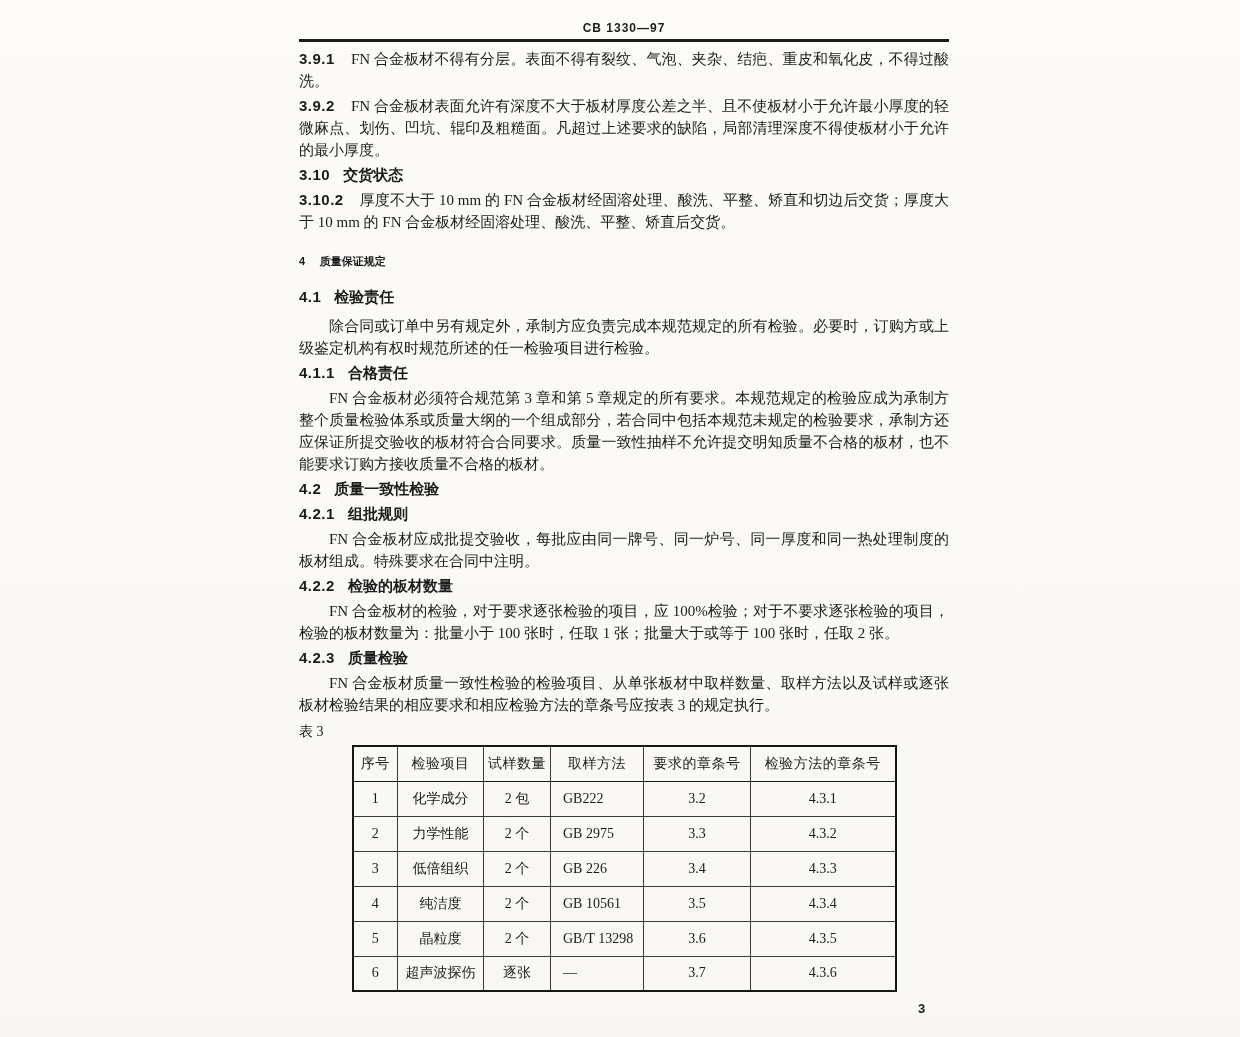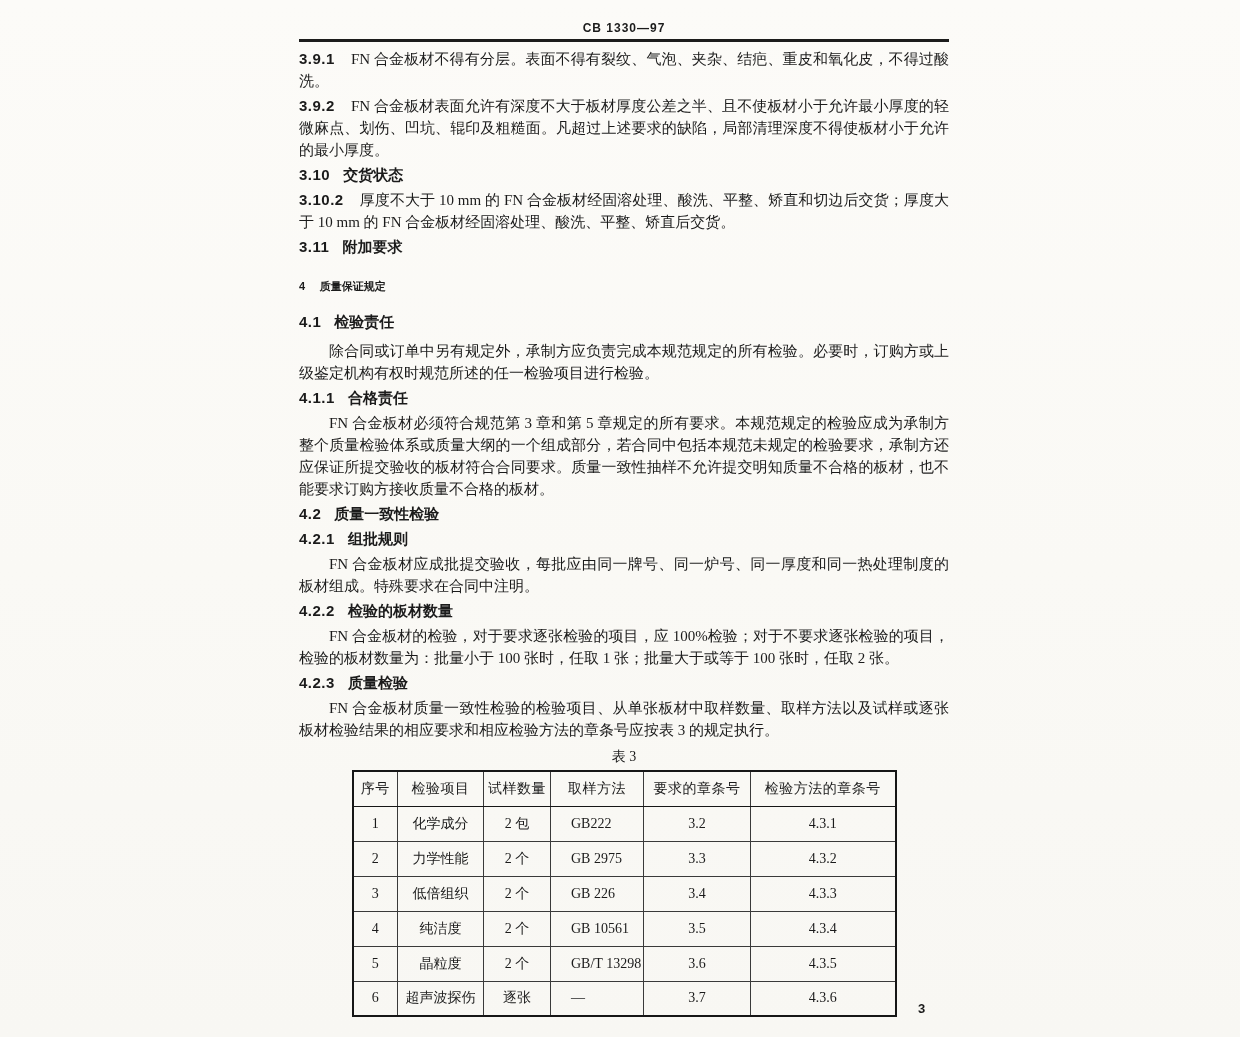--- a/index.html
+++ b/index.html
@@ -45,21 +45,21 @@
   .section-title {
     font-weight:bold;
     font-size:11px;
     margin-top:17px !important;
     margin-bottom:14px !important;
   }
   .section-title .num { margin-right:14px; }
   .h-41 { margin-bottom:7px !important; }
   .para { text-indent:2em; }
   .table-caption {
-    text-align:center;
+    text-align:left;
     font-size:14px;
     margin-top:7px;
     margin-bottom:4px;
   }
   table.spec {
     width:543px;
     margin:0 auto;
     border-collapse:collapse;
     font-size:14px;
     table-layout:fixed;
@@ -70,21 +70,21 @@
     border-top:1.5px solid #2a2a2a;
     padding:2px 4px;
     height:35px;
     text-align:center;
     font-weight:normal;
     line-height:18px;
     white-space:nowrap;
     overflow:hidden;
   }
   table.spec th { border-bottom:1.5px solid #161616; letter-spacing:0.5px; }
-  table.spec td.left, table.spec th.left-h { text-align:left; padding-left:20px; }
+  table.spec td.left, table.spec th.left-h { text-align:left; padding-left:12px; }
   .col-seq{width:45px;} .col-item{width:86px;} .col-qty{width:67px;}
   .col-method{width:93px;} .col-req{width:107px;} .col-insp{width:145px;}
   .page-number {
     position:absolute;
     left:918px; top:1001px;
     font-size:13px;
     font-weight:bold;
     font-family:"Liberation Sans","DejaVu Sans",sans-serif;
   }
 </style>
@@ -97,21 +97,20 @@
     <div class="doc-header">
       <span class="std-code">CB 1330—97</span>
       <div class="header-rule"></div>
     </div>
 
     <div class="body-text">
       <p class="clause"><span class="num">3.9.1</span><span>FN 合金板材不得有分层。表面不得有裂纹、气泡、夹杂、结疤、重皮和氧化皮，不得过酸洗。</span></p>
       <p class="clause"><span class="num">3.9.2</span><span>FN 合金板材表面允许有深度不大于板材厚度公差之半、且不使板材小于允许最小厚度的轻微麻点、划伤、凹坑、辊印及粗糙面。凡超过上述要求的缺陷，局部清理深度不得使板材小于允许的最小厚度。</span></p>
       <p class="heading"><span class="num">3.10</span><span>交货状态</span></p>
       <p class="clause"><span class="num">3.10.2</span><span>厚度不大于 10 mm 的 FN 合金板材经固溶处理、酸洗、平整、矫直和切边后交货；厚度大于 10 mm 的 FN 合金板材经固溶处理、酸洗、平整、矫直后交货。</span></p>
-      <p class="heading"><span class="num">3.11</span><span>附加要求</span></p>
       <p class="section-title"><span class="num">4</span><span>质量保证规定</span></p>
       <p class="heading h-41"><span class="num">4.1</span><span>检验责任</span></p>
       <p class="para">除合同或订单中另有规定外，承制方应负责完成本规范规定的所有检验。必要时，订购方或上级鉴定机构有权时规范所述的任一检验项目进行检验。</p>
       <p class="heading"><span class="num">4.1.1</span><span>合格责任</span></p>
       <p class="para">FN 合金板材必须符合规范第 3 章和第 5 章规定的所有要求。本规范规定的检验应成为承制方整个质量检验体系或质量大纲的一个组成部分，若合同中包括本规范未规定的检验要求，承制方还应保证所提交验收的板材符合合同要求。质量一致性抽样不允许提交明知质量不合格的板材，也不能要求订购方接收质量不合格的板材。</p>
       <p class="heading"><span class="num">4.2</span><span>质量一致性检验</span></p>
       <p class="heading"><span class="num">4.2.1</span><span>组批规则</span></p>
       <p class="para">FN 合金板材应成批提交验收，每批应由同一牌号、同一炉号、同一厚度和同一热处理制度的板材组成。特殊要求在合同中注明。</p>
       <p class="heading"><span class="num">4.2.2</span><span>检验的板材数量</span></p>
       <p class="para">FN 合金板材的检验，对于要求逐张检验的项目，应 100%检验；对于不要求逐张检验的项目，检验的板材数量为：批量小于 100 张时，任取 1 张；批量大于或等于 100 张时，任取 2 张。</p>

